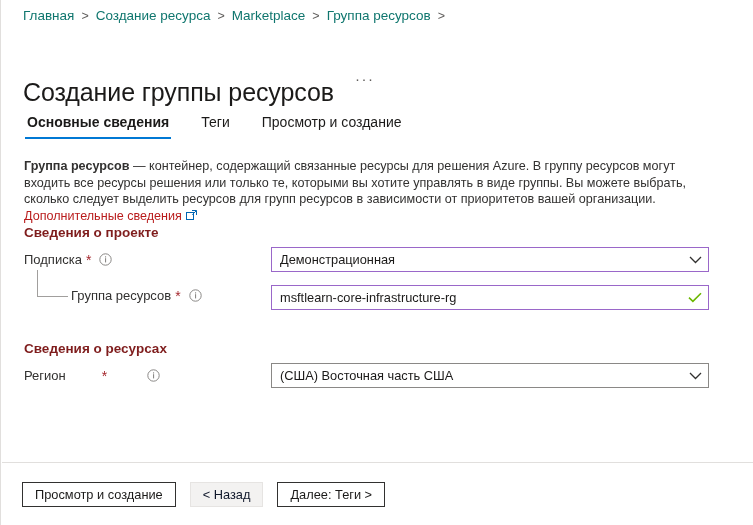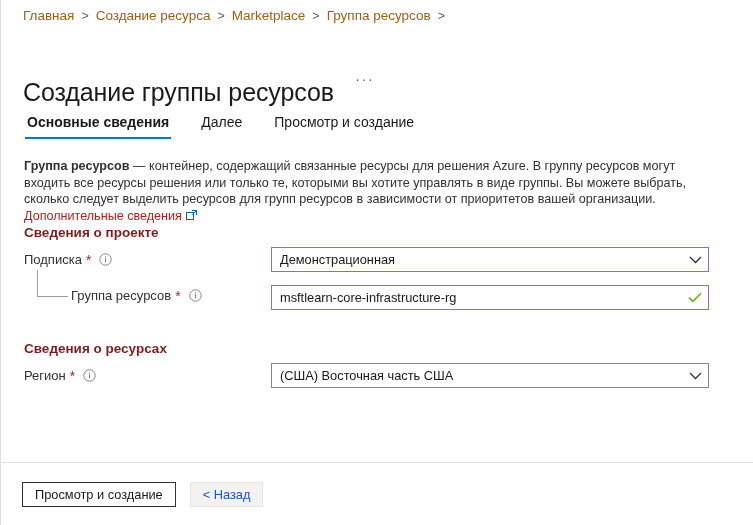--- a/index.html
+++ b/index.html
@@ -27,21 +27,21 @@
   .breadcrumb {
     position: absolute;
     left: 22px;
     top: 8px;
     display: flex;
     align-items: center;
     font-size: 13.5px;
     white-space: nowrap;
   }
   .crumb {
-    color: #a16207;
+    color: #0f766e;
     text-decoration: none;
     cursor: pointer;
   }
   .crumb-sep {
     color: #605e5c;
     margin: 0 7px;
     font-size: 12.5px;
   }
 
   
@@ -135,21 +135,21 @@
   .field-label {
     position: absolute;
     display: flex;
     align-items: center;
     font-size: 13px;
     color: #323130;
     white-space: nowrap;
   }
   #lbl-subscription { left: 23px; top: 252px; }
   #lbl-resourcegroup { left: 70px; top: 288px; }
-  #lbl-region { left: 23px; top: 368px; }
+  #lbl-region { left: 23px; top: 368px; gap: 32px; }
 
   .req {
     color: #a4262c;
     margin-left: 4px;
     font-size: 14px;
     line-height: 10px;
   }
   .info-icon {
     margin-left: 8px;
     display: inline-flex;
@@ -225,21 +225,21 @@
     margin-right: 14px;
     cursor: pointer;
     white-space: nowrap;
     display: inline-flex;
     align-items: center;
     justify-content: center;
   }
   .btn.disabled {
     border: 1px solid #e6e4e2;
     background: #f3f2f1;
-    color: #1d4ed8;
+    color: #0f172a;
     cursor: default;
   }
 </style>
 </head>
 <body>
 
 <div class="blade">
 
   <nav class="breadcrumb">
     <span class="crumb">Главная</span>
@@ -252,21 +252,21 @@
     <span class="crumb-sep">&gt;</span>
   </nav>
 
   <div class="title-row">
     <h1 class="page-title">Создание группы ресурсов</h1>
     <span class="title-ellipsis">···</span>
   </div>
 
   <div class="tabs">
     <div class="tab active">Основные сведения</div>
-    <div class="tab">Далее</div>
+    <div class="tab">Теги</div>
     <div class="tab">Просмотр и создание</div>
   </div>
 
   <div class="desc">
     <b>Группа ресурсов</b><span> — </span><span>контейнер, содержащий связанные ресурсы для решения Azure. В группу ресурсов могут входить все ресурсы решения или только те, которыми вы хотите управлять в виде группы. Вы можете выбрать, сколько следует выделить ресурсов для групп ресурсов в зависимости от приоритетов вашей организации.</span>
     <br>
     <a class="learn-more">Дополнительные сведения</a><span class="ext-icon"><svg width="11" height="11" viewBox="0 0 11 11">
           <rect x="0.5" y="2.5" width="7" height="7" fill="none" stroke="#0065b3" stroke-width="1"></rect>
           <path d="M6 0.5 H10.5 V5" fill="none" stroke="#0065b3" stroke-width="1"></path>
           <path d="M6.3 4.7 L10.3 0.7" stroke="#0065b3" stroke-width="1"></path>
@@ -339,15 +339,16 @@
         <svg width="13" height="8" viewBox="0 0 13 8">
           <path d="M1 1 L6.5 6.5 L12 1" fill="none" stroke="#323130" stroke-width="1.3"></path>
         </svg>
       </span>
   </div>
 
   <div class="footer-divider"></div>
   <div class="footer">
     <button class="btn">Просмотр и создание</button>
     <button class="btn disabled">&lt; Назад</button>
+    <button class="btn">Далее: Теги &gt;</button>
   </div>
 
 </div>
 
 </body></html>

